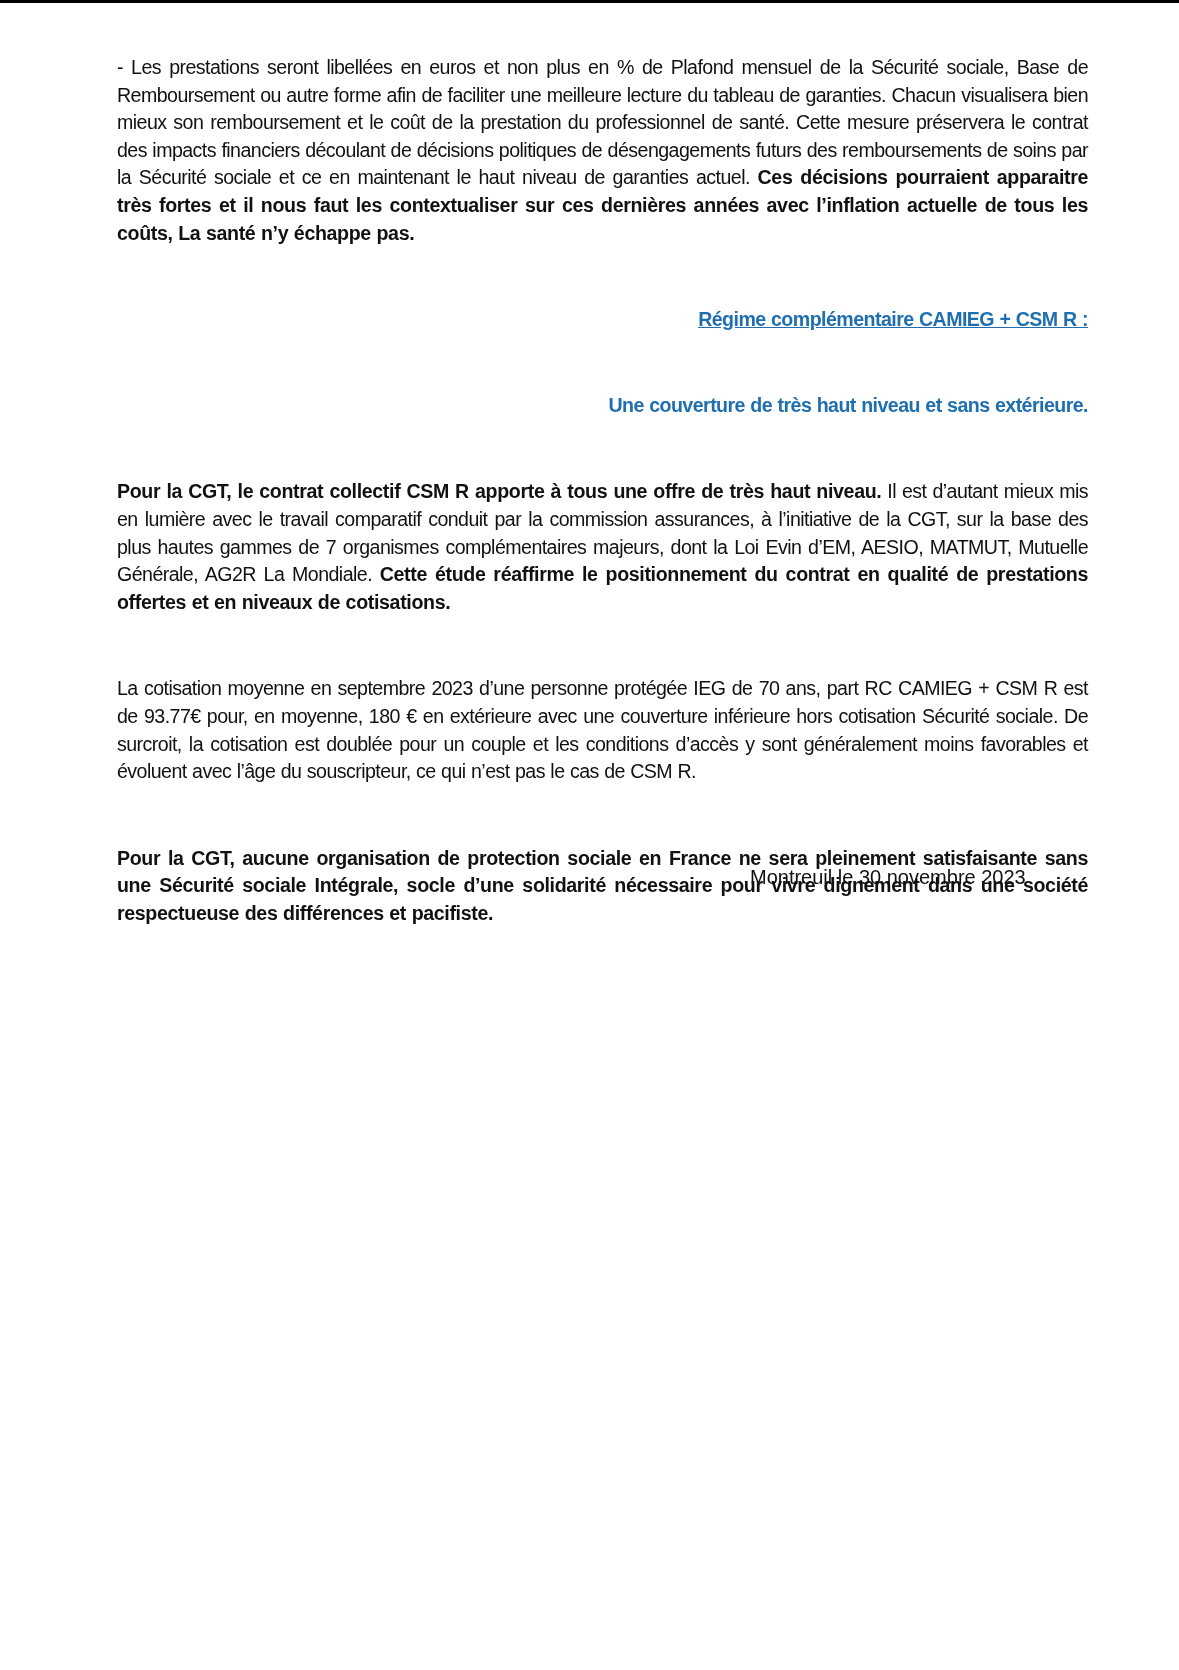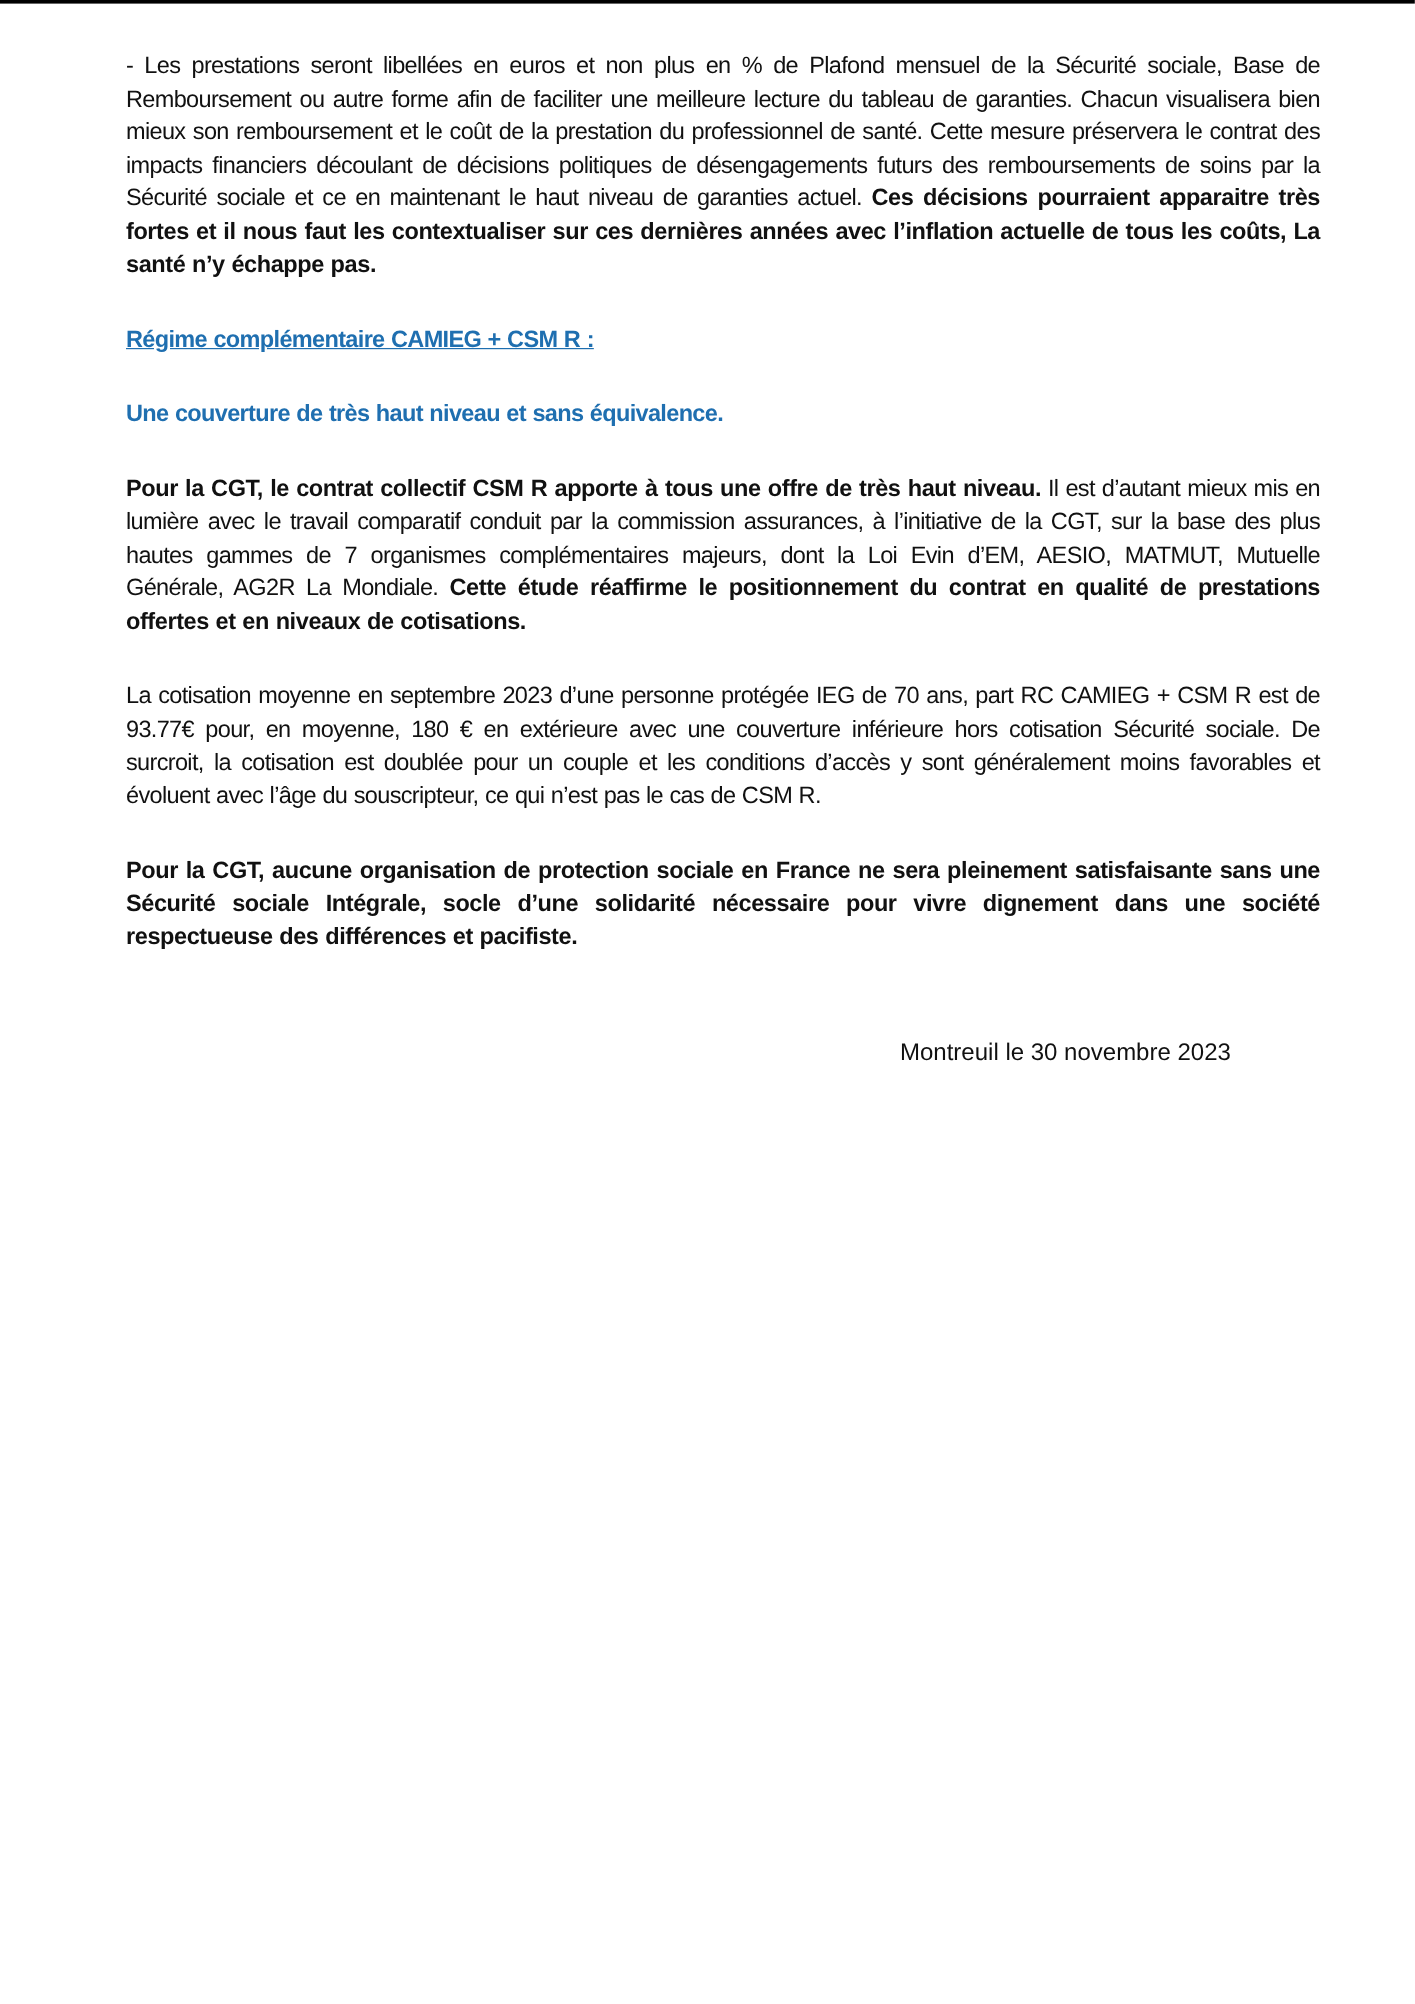--- a/index.html
+++ b/index.html
@@ -1,42 +1,42 @@
 <!DOCTYPE html>
 <html><head>
 <meta charset="utf-8">
 <style>
   html, body { margin:0; padding:0; background:#ffffff; }
   body { width:1179px; height:1670px; position:relative; overflow:hidden; font-family:"Liberation Sans", sans-serif; color:#111; }
   .topbar { position:absolute; left:0; top:0; width:1179px; height:3px; background:#000; }
   .page { position:absolute; left:101px; top:38px; width:1003px; }
-  .p { font-size:19.6px; line-height:27.6px; text-align:justify; margin:4px; letter-spacing:-0.55px; word-spacing:0.5px; }
+  .p { font-size:19.6px; line-height:27.6px; text-align:justify; margin:16px; letter-spacing:-0.55px; word-spacing:0.5px; }
   .b { font-weight:bold; letter-spacing:-0.35px; }
-  .center { text-align:left; }
+  .center { text-align:right; }
   .blue { color:#1f6fb0; font-weight:bold; }
   .u { text-decoration:underline; }
   .gap1 { height:27px; }
   .gap2 { height:26px; }
   .date { position:absolute; left:750px; top:866px; font-size:20px; color:#111; letter-spacing:0; }
 </style>
 </head>
 <body>
 
 <div class="topbar"></div>
 
 <div class="page">
   <p class="p">
     <span>- Les prestations seront libellées en euros et non plus en % de Plafond mensuel de la Sécurité sociale, Base de Remboursement ou autre forme afin de faciliter une meilleure lecture du tableau de garanties. Chacun visualisera bien mieux son remboursement et le coût de la prestation du professionnel de santé.  Cette mesure préservera le contrat des impacts financiers découlant de décisions politiques de désengagements futurs des remboursements de soins par la Sécurité sociale et ce en maintenant le haut niveau de garanties actuel.</span>
     <span class="b">Ces décisions pourraient apparaitre très fortes et il nous faut les contextualiser sur ces dernières années avec l’inflation actuelle de tous les coûts, La santé n’y échappe pas.</span>
   </p>
 
   <div class="gap1"></div>
   <p class="p center blue u">Régime complémentaire CAMIEG + CSM R  :</p>
   <div class="gap2"></div>
-  <p class="p center blue">Une couverture de très haut niveau et sans équivalence.</p>
+  <p class="p center blue">Une couverture de très haut niveau et sans extérieure.</p>
   <div class="gap1"></div>
 
   <p class="p">
     <span class="b">Pour la CGT, le contrat collectif CSM R apporte à tous une offre de très haut niveau.</span><span> Il est d’autant mieux mis en lumière avec le travail comparatif conduit par la commission assurances, à l’initiative de la CGT, sur la base des plus hautes gammes de 7 organismes complémentaires majeurs, dont la Loi Evin d’EM, AESIO, MATMUT, Mutuelle Générale, AG2R La Mondiale. </span><span class="b">Cette étude réaffirme le positionnement du contrat en qualité de prestations offertes et en niveaux de cotisations.</span>
   </p>
 
   <div class="gap1"></div>
   <p class="p">La cotisation moyenne en septembre 2023 d’une personne protégée IEG de 70 ans, part RC CAMIEG + CSM R est de 93.77€ pour, en moyenne, 180 € en extérieure avec une couverture inférieure hors cotisation Sécurité sociale. De surcroit, la cotisation est doublée pour un couple et les conditions d’accès y sont généralement moins favorables et évoluent avec l’âge du souscripteur, ce qui n’est pas le cas de CSM R.</p>
 
   <div class="gap1"></div>

